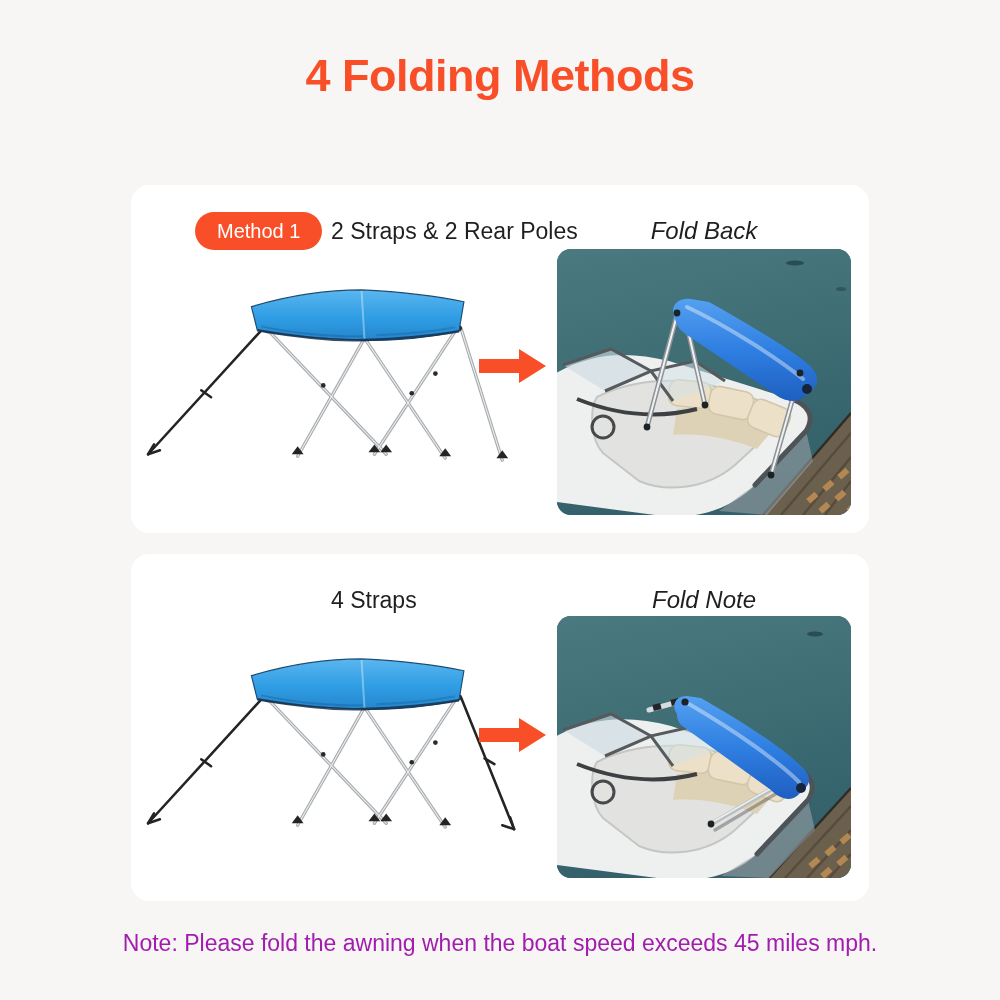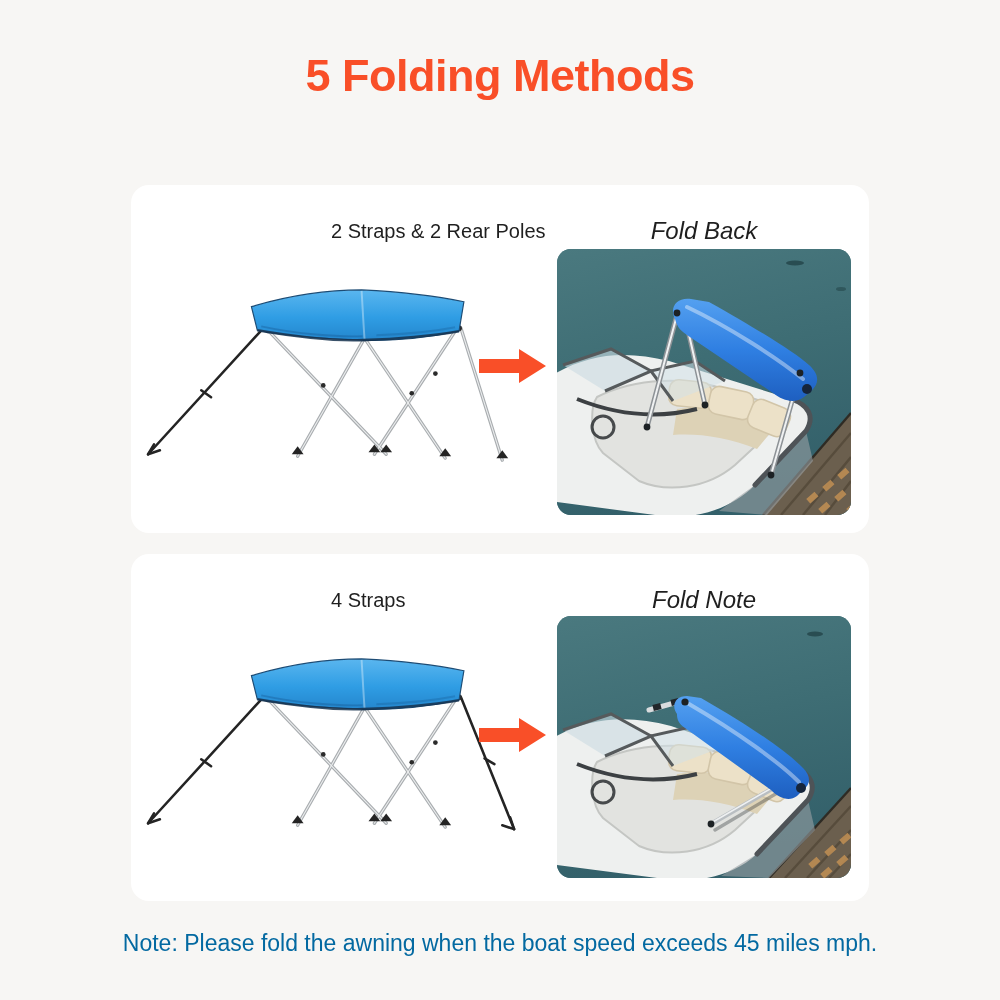--- a/index.html
+++ b/index.html
@@ -21,48 +21,49 @@
   }
   .card.m1{top:185px;}
   .card.m2{top:554px;height:347px;}
   .badge{
     position:absolute;left:64px;top:27px;height:38px;line-height:38px;
     padding:0 22px;border-radius:19px;background:#F94F28;
     color:#ffffff;font-size:20px;font-weight:500;
   }
   .desc{
     position:absolute;left:200px;top:27px;height:38px;line-height:38px;
-    font-size:20px;color:#1F1F1F;font-weight:500;
+    font-size:23px;color:#1F1F1F;font-weight:500;
   }
   .result{
     position:absolute;left:426px;top:27px;width:294px;height:38px;line-height:38px;
     text-align:center;font-size:24px;color:#1F1F1F;font-weight:500;font-style:italic;
   }
   .product{position:absolute;left:6px;top:102px;width:400px;height:182px;}
   .arrow{position:absolute;left:348px;top:163px;width:68px;height:36px;}
   .photo{
     position:absolute;left:426px;width:294px;
     border-radius:14px;overflow:hidden;background:#3e6d74;
   }
   .photo.p1{top:64px;height:266px;}
   .photo.p2{top:62px;height:262px;}
   .note{
     position:absolute;left:0;top:930px;width:1000px;text-align:center;
-    font-size:23px;color:#0369a1;
+    font-size:23px;color:#a21caf;
   }
   svg{display:block;}
 </style>
 </head>
 <body>
 
 <div class="page">
 
-  <div class="title">5 Folding Methods</div>
+  <div class="title">4 Folding Methods</div>
 
   <section class="card m1">
+    <div class="badge">Method 1</div>
     <div class="desc">2 Straps &amp; 2 Rear Poles</div>
     <div class="result">Fold Back</div>
 
     <svg class="product" viewBox="0 0 400 185" xmlns="http://www.w3.org/2000/svg">
       <defs>
         <linearGradient id="cg1" x1="0" y1="0" x2="0" y2="1">
           <stop offset="0" stop-color="#5ab6ef"></stop>
             <stop offset="0.55" stop-color="#2f9de4"></stop>
             <stop offset="1" stop-color="#2486cd"></stop>
         </linearGradient>

